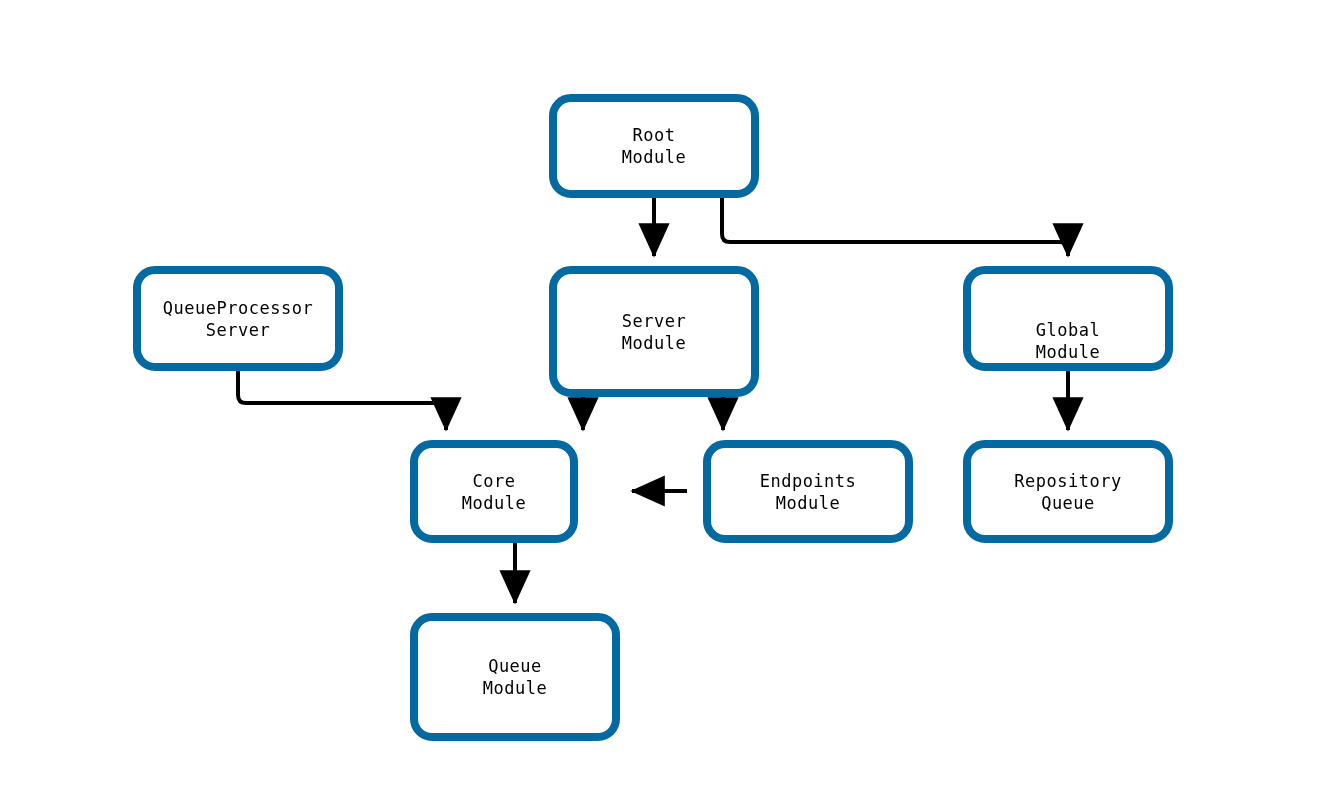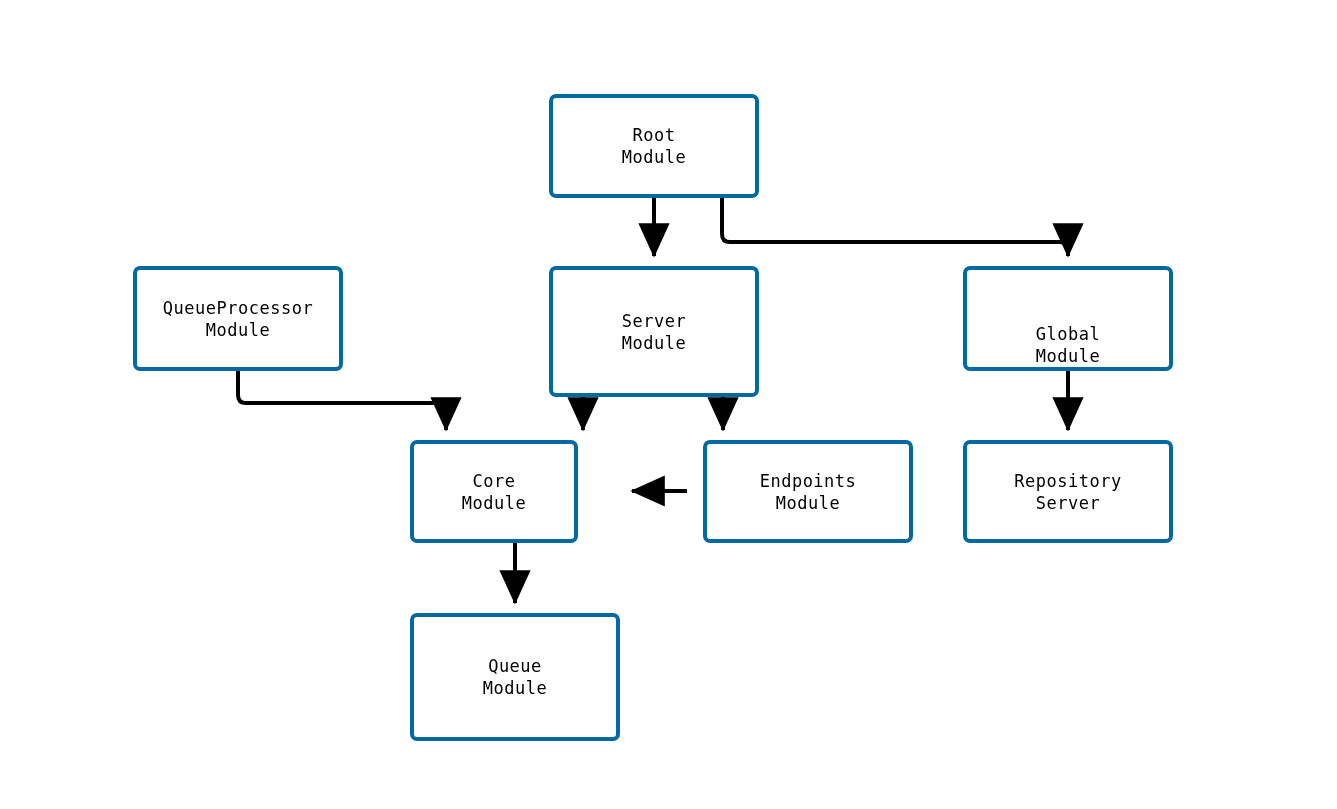--- a/index.html
+++ b/index.html
@@ -18,22 +18,22 @@
   #edges {
     position: absolute;
     left: 0;
     top: 0;
     width: 1337px;
     height: 809px;
   }
   .node {
     position: absolute;
     box-sizing: border-box;
-    border: 4px solid #0369a1;
-    border-radius: 7px;
+    border: 8px solid #0369a1;
+    border-radius: 22px;
     background: #ffffff;
     display: flex;
     flex-direction: column;
     align-items: center;
     justify-content: center;
     z-index: 2;
   }
   .node-label {
     font-size: 17px;
     line-height: 22px;
@@ -66,21 +66,21 @@
       </g>
   </svg>
 
   <div class="node" style="left:549px; top:94px; width:210px; height:104px;">
     <div class="node-label">Root
 Module</div>
   </div>
 
   <div class="node" style="left:133px; top:266px; width:210px; height:105px;">
     <div class="node-label">QueueProcessor
-Module</div>
+Server</div>
   </div>
 
   <div class="node" style="left:549px; top:266px; width:210px; height:131px;">
     <div class="node-label">Server
 Module</div>
   </div>
 
   <div class="node" style="left:963px; top:266px; width:210px; height:105px;justify-content:flex-end;">
     <div class="node-label">Global
 Module</div>
@@ -91,21 +91,21 @@
 Module</div>
   </div>
 
   <div class="node" style="left:687px; top:440px; width:210px; height:103px;margin-left:16px;">
     <div class="node-label">Endpoints
 Module</div>
   </div>
 
   <div class="node" style="left:963px; top:440px; width:210px; height:103px;">
     <div class="node-label">Repository
-Server</div>
+Queue</div>
   </div>
 
   <div class="node" style="left:410px; top:613px; width:210px; height:128px;">
     <div class="node-label">Queue
 Module</div>
   </div>
 
 </div>
 
 </body></html>

